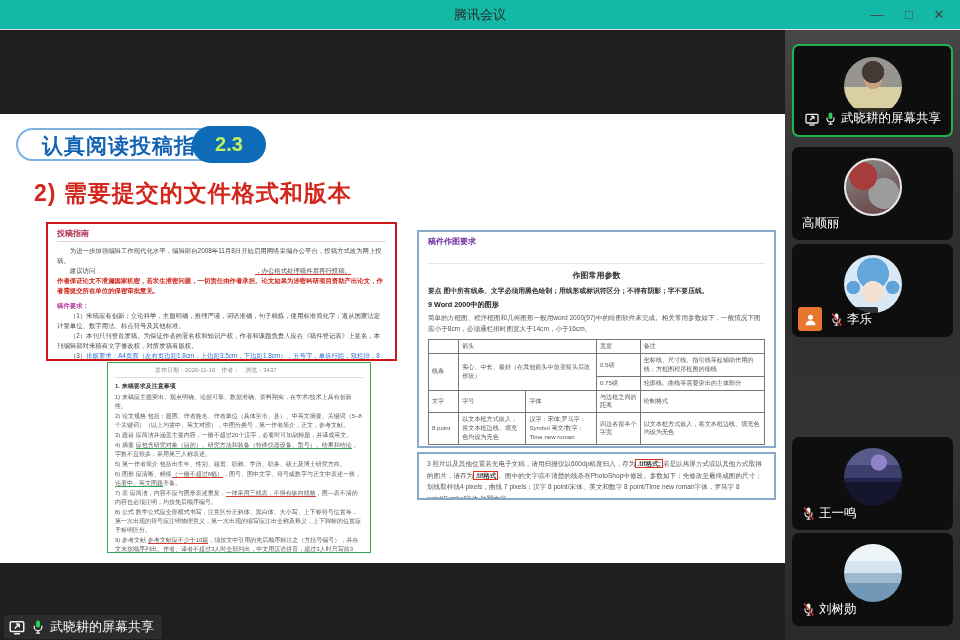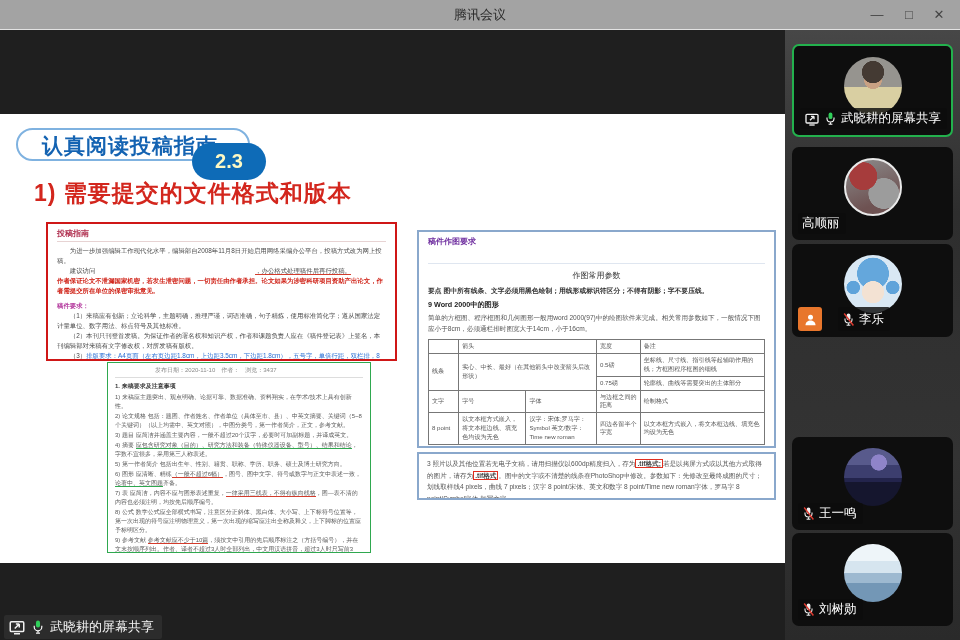--- a/index.html
+++ b/index.html
@@ -1,39 +1,39 @@
 <!DOCTYPE html>
 <html><head>
 <meta charset="utf-8">
 <style>
   html,body{margin:0;padding:0;background:#000;}
   *{box-sizing:border-box;}
   .app{position:relative;width:960px;height:640px;overflow:hidden;
        font-family:"Liberation Sans","DejaVu Sans",sans-serif;background:#212121;}
 
   
-  .titlebar{position:absolute;left:0;top:0;width:960px;height:30px;background:#a3a3a3;
+  .titlebar{position:absolute;left:0;top:0;width:960px;height:30px;background:#14b8a6;
             border-bottom:1px solid #e3e3e3;}
   .titlebar .wtitle{position:absolute;left:0;right:0;top:0;height:30px;line-height:30px;
             text-align:center;font-size:13px;color:#2b2b2b;}
   .wbtn{position:absolute;top:0;width:30px;height:30px;line-height:30px;text-align:center;
         font-size:13px;color:#444;cursor:pointer;}
   .wbtn.min{right:68px;} .wbtn.max{right:36px;} .wbtn.cls{right:6px;}
 
   
   .stage{position:absolute;left:0;top:30px;width:785px;height:610px;background:#1f1f1f;}
   .slide{position:absolute;left:0;top:84px;width:785px;height:449px;background:#ffffff;}
 
   
   .pill{position:absolute;left:16px;top:12px;width:250px;height:38px;}
   .pill .outline{position:absolute;left:0;top:2px;width:234px;height:33px;border:2px solid #7fb2e0;
                  border-radius:20px;background:#fff;}
   .pill .ttl{position:absolute;left:26px;top:6px;font-size:21px;font-weight:bold;color:#1463b2;letter-spacing:1px;}
   .pill .ver{position:absolute;left:176px;top:0;width:74px;height:37px;background:#0e6bb7;border-radius:19px;
-             color:#fef9c3;font-size:20px;font-weight:bold;text-align:center;line-height:37px;margin-top:17px;}
+             color:#bef264;font-size:20px;font-weight:bold;text-align:center;line-height:37px;}
 
   .heading{position:absolute;left:34px;top:64px;font-size:23px;font-weight:bold;color:#d3261d;letter-spacing:1px;}
 
   
   .doc-left{position:absolute;left:46px;top:108px;width:351px;height:139px;background:#fff;
             border:2px solid #cf1717;padding:4px 9px;overflow:hidden;z-index:3;}
   .doc-left .dhead{font-size:8px;font-weight:bold;color:#b03050;border-bottom:1px solid #e7d3d3;
             padding-bottom:2px;margin-bottom:4px;}
   .doc-left .ln{font-size:6.4px;line-height:1.58;color:#4a4a4a;margin:0;}
   .doc-left .warn{color:#d02318;font-weight:bold;}
@@ -44,21 +44,21 @@
              border:1px solid #2fa84f;padding:2px 7px;overflow:hidden;z-index:2;}
   .doc-green .ln{font-size:6px;line-height:1.5;color:#5a5a5a;margin:0 0 1px 0;}
   .doc-green .meta{color:#8a8a8a;border-bottom:1px solid #ddd;padding:1px 0 2px 40px;margin-bottom:4px;}
   .doc-green .gtitle{font-weight:bold;color:#3a3a3a;margin:2px 0;}
 
   
   .doc-right{position:absolute;left:417px;top:116px;width:359px;height:218px;background:#fff;
              border:2px solid #8aa8cc;padding:4px 9px;overflow:hidden;}
   .doc-right .dhead{font-size:8px;font-weight:bold;color:#7030a0;border-bottom:1px solid #dfe6f0;
              padding-bottom:16px;margin-bottom:6px;}
-  .doc-right .ctitle{text-align:center;font-size:8px;font-weight:normal;color:#333;margin:2px 0 5px 0;}
+  .doc-right .ctitle{text-align:center;font-size:8px;font-weight:bold;color:#333;margin:2px 0 5px 0;}
   .doc-right .kp{font-size:6.8px;font-weight:bold;color:#333;margin:0 0 4px 0;line-height:1.5;}
   .doc-right .sect{font-size:7.2px;font-weight:bold;color:#222;margin:0 0 3px 0;}
   .doc-right .para{font-size:6.6px;color:#555;line-height:1.6;margin:0 0 5px 0;}
   .ptable{width:100%;border-collapse:collapse;}
   .ptable td{border:1px solid #777;font-size:6.1px;color:#555;padding:2px 3px;line-height:1.45;vertical-align:middle;}
 
   .doc-right-foot{position:absolute;left:417px;top:338px;width:359px;height:48px;background:#fff;
              border:2px solid #8aa8cc;padding:4px 8px;overflow:hidden;}
   .doc-right-foot .ln{font-size:6.6px;color:#555;line-height:1.75;margin:0;}
 
@@ -80,21 +80,21 @@
         cursor:pointer;}
   .tile.active{border:2px solid #23b14d;}
   .avatar{position:absolute;left:50%;top:11px;transform:translateX(-50%);width:58px;height:58px;
           border-radius:50%;}
   .tag{position:absolute;left:6px;bottom:6px;display:flex;align-items:center;gap:4px;
        background:rgba(12,12,12,0.82);border-radius:2px;padding:2px 6px 2px 4px;max-width:148px;}
   .tag .nm{color:#fff;font-size:12.5px;white-space:nowrap;overflow:hidden;}
   .icon{display:inline-flex;align-items:center;justify-content:center;flex:0 0 auto;}
   .hostbadge{width:24px;height:24px;background:#e8762c;border-radius:3px;display:inline-flex;
        align-items:center;justify-content:center;flex:0 0 auto;}
-  .tagrow{position:absolute;left:6px;bottom:6px;display:flex;align-items:stretch;gap:12px;}
+  .tagrow{position:absolute;left:6px;bottom:6px;display:flex;align-items:stretch;gap:0;}
   .tagrow .tag{position:static;}
 
   
   .av-1{background:
     radial-gradient(circle at 50% 26%,#443a33 0 21%,rgba(0,0,0,0) 22%),
     radial-gradient(circle at 50% 40%,#c9a183 0 19%,rgba(0,0,0,0) 20%),
     linear-gradient(180deg,#96948f 0 52%,#d9cfa2 52%);}
   .av-2{border:2px solid #e9e9e9;background:
     radial-gradient(circle at 32% 30%,#a63c3c 0 26%,rgba(0,0,0,0) 27%),
     radial-gradient(circle at 70% 62%,#9c9c9c 0 30%,rgba(0,0,0,0) 31%),
@@ -130,21 +130,21 @@
 
   <div class="stage">
     <div class="slide">
 
       <div class="pill">
         <div class="outline"></div>
         <div class="ttl">认真阅读投稿指南</div>
         <div class="ver">2.3</div>
       </div>
 
-      <div class="heading">1)  需要提交的文件格式和版本</div>
+      <div class="heading">2)  需要提交的文件格式和版本</div>
 
       <div class="doc-left">
         <div class="dhead">投稿指南</div>
         <p class="ln"><span>　　为进一步加强编辑工作现代化水平，编辑部自2008年11月8日开始启用网络采编办公平台，投稿方式改为网上投稿。</span></p>
         <p class="ln"><span>　　建议访问</span><span>　　　　　　　　　　　　　　　　　　　　　　　　　</span><span class="u-r">，办公格式处理稿件后再行投稿。</span></p>
         <p class="ln warn"><span>作者保证论文不泄漏国家机密，若发生泄密问题，一切责任由作者承担。论文如果为涉密科研项目资助产出论文，作者需提交所在单位的保密审批意见。</span></p>
         <p class="ln req"><span>稿件要求：</span></p>
         <p class="ln"><span>　　（1）来稿应有创新；立论科学，主题明确，推理严谨，词语准确，句子精炼，使用标准简化字；遵从国家法定计量单位、数字用法、标点符号及其他标准。</span></p>
         <p class="ln"><span>　　（2）本刊只刊登首发稿。为保证作者的署名权和知识产权，作者和课题负责人应在《稿件登记表》上签名，本刊编辑部对来稿有文字修改权，对所发稿有版权。</span></p>
         <p class="ln"><span>　　（3）</span><span class="u-lb">排版要求：A4页面（左右页边距1.8cm，上边距3.5cm，下边距1.8cm），五号字，单倍行距，双栏排，8页左右。提交doc或docx格式的word文件。</span></p>

